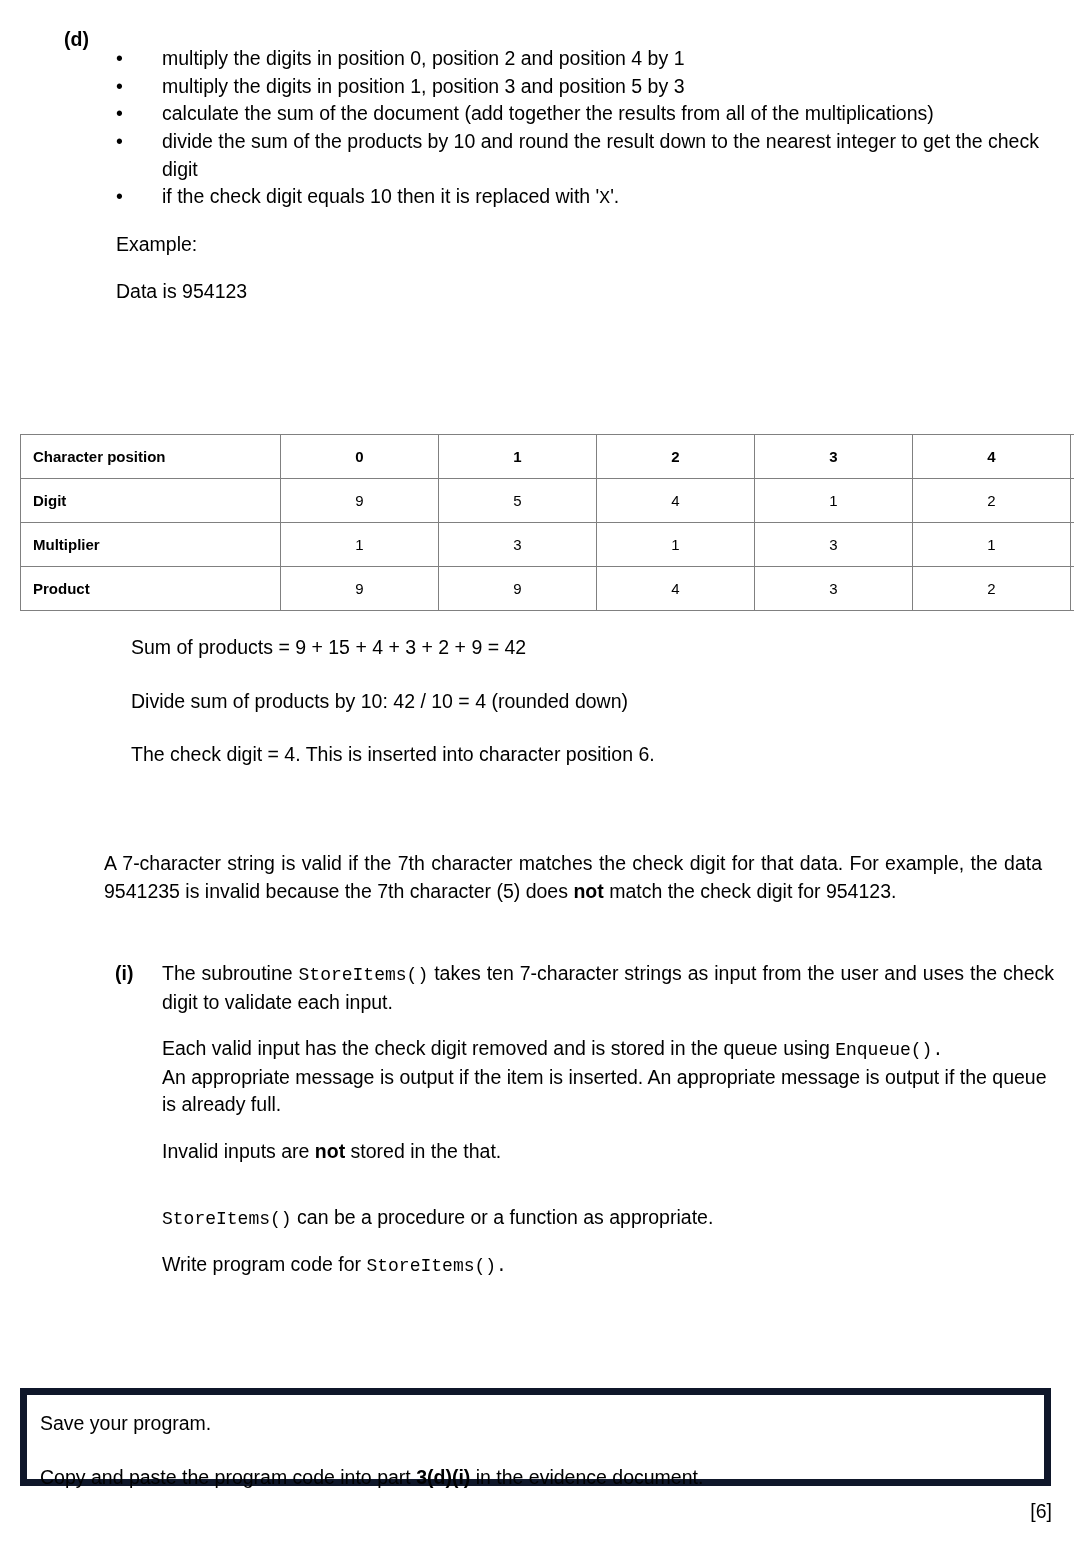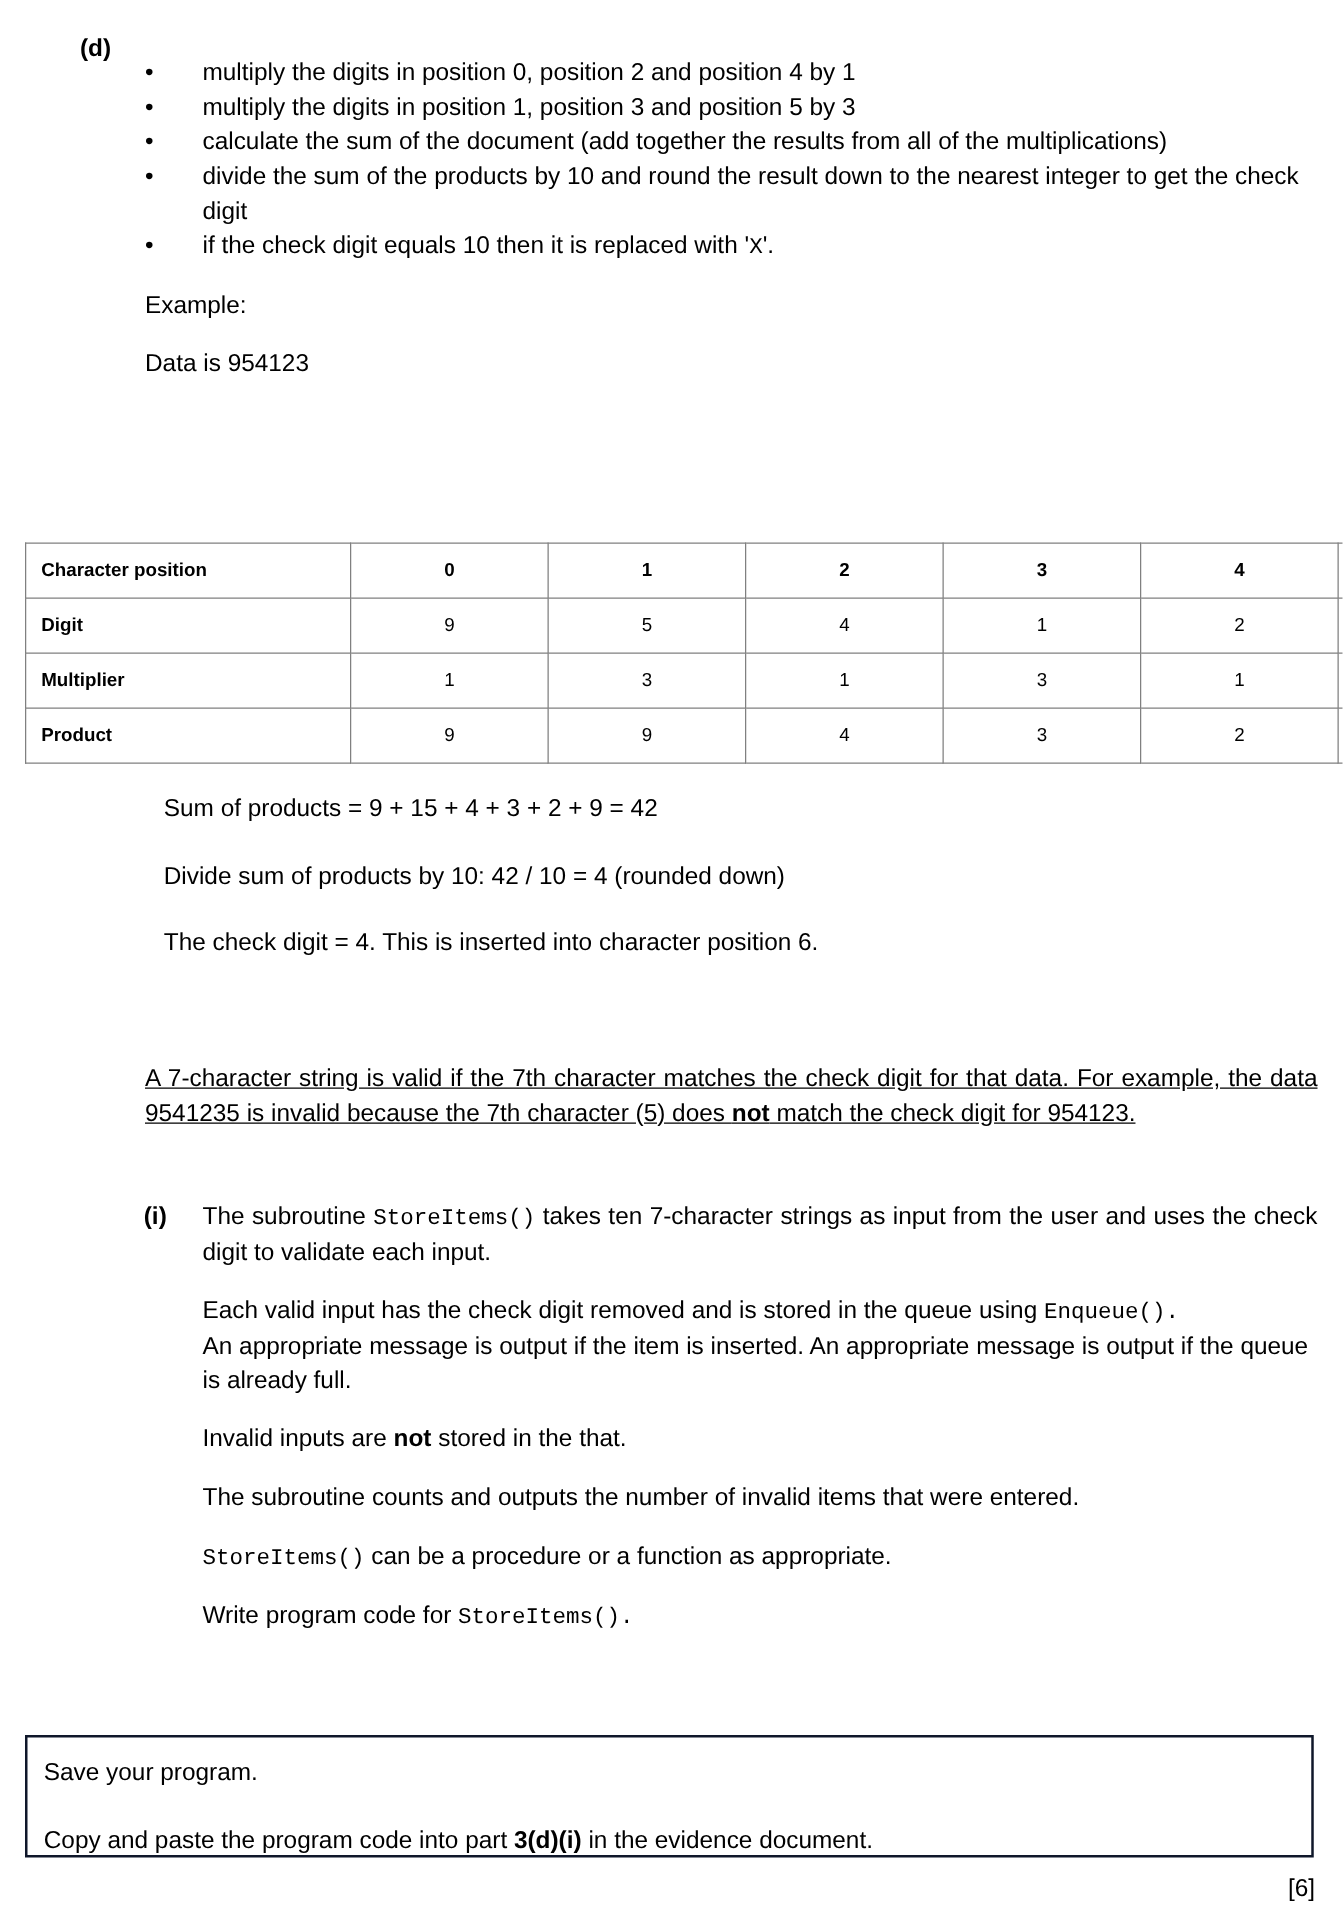--- a/index.html
+++ b/index.html
@@ -115,25 +115,24 @@
     left: 131px;
     top: 634px;
     width: 938px;
   }
   .after-table .line { margin-bottom: 26px; }
   .after-table .line:last-child { margin-bottom: 0; }
 
   
   .valid-para {
     position: absolute;
-    left: 116px;
+    left: 104px;
     top: 850px;
     width: 938px;
     text-align: justify;
-    text-decoration: underline;
   }
 
   
   .part-i {
     position: absolute;
     left: 115px;
     top: 960px;
     width: 939px;
   }
   .part-i > .qlabel { width: 47px; }
@@ -142,21 +141,21 @@
   .part-i .qbody p.left { text-align: left; }
 
   
   .save-box {
     position: absolute;
     left: 20px;
     top: 1388px;
     width: 1031px;
     height: 98px;
     box-sizing: border-box;
-    border: 2px solid #0f172a;
+    border: 7px solid #0f172a;
     padding: 15px 13px 0 13px;
   }
   .save-box p { margin: 0; }
   .save-box .gapbox { height: 26px; }
 
   
   .marks {
     position: absolute;
     right: 22px;
     top: 1498px;
@@ -264,21 +263,20 @@
       <p><span>Each valid input has the check digit removed and is stored in the queue using </span><code>Enqueue().</code></p>
 
       <p class="left">An appropriate message is output if the item is inserted. An appropriate message is output if the queue is already full.</p>
 
       <div class="gap"></div>
 
       <p class="left"><span>Invalid inputs are </span><b>not</b><span> stored in the that.</span></p>
 
       <div class="gap"></div>
 
-      <p class="left">The subroutine counts and outputs the number of invalid items that were entered.</p>
 
       <div class="gap"></div>
 
       <p class="left"><code>StoreItems()</code><span> can be a procedure or a function as appropriate.</span></p>
 
       <div class="gap"></div>
 
       <p class="left"><span>Write program code for </span><code>StoreItems().</code></p>
     </div>
   </div>

